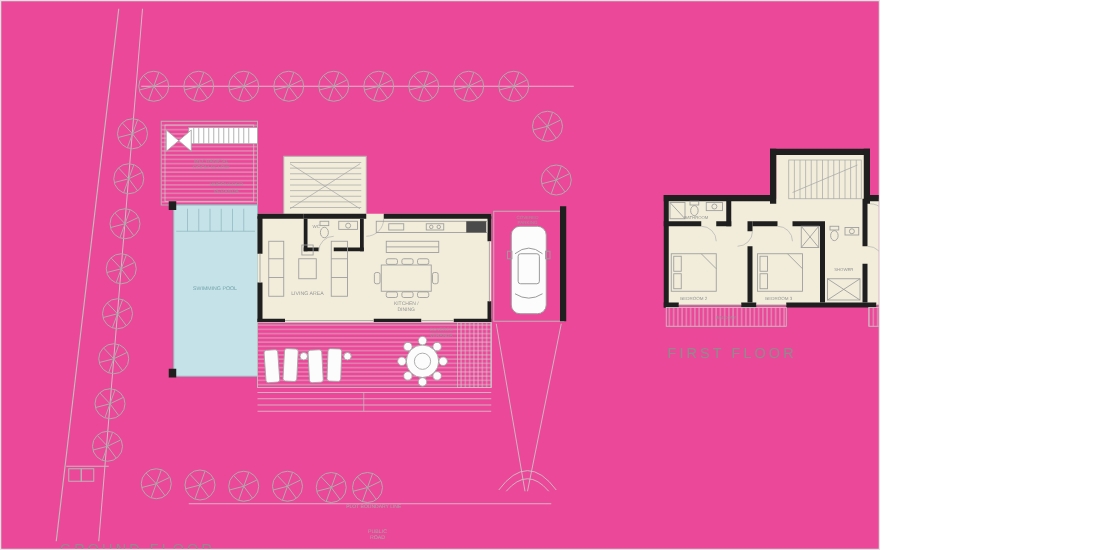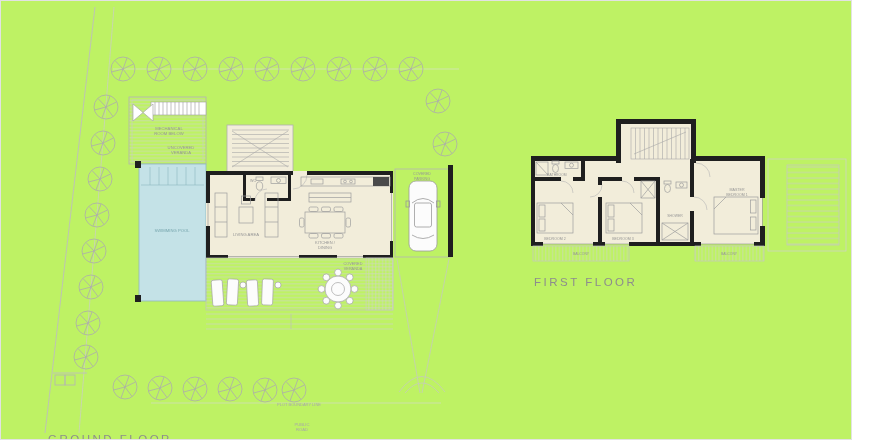--- a/index.html
+++ b/index.html
@@ -1,18 +1,18 @@
 <!DOCTYPE html>
 <html><head>
 <meta charset="utf-8">
 <style>
   html,body{margin:0;padding:0;background:#ffffff;}
   .canvas{
-    position:relative;width:852px;height:440px;overflow:hidden;
-    background:#bef264;border:1px solid #e2e2e2;box-sizing:border-box;
+    position:relative;width:704px;height:440px;overflow:hidden;
+    background:#ec4899;border:1px solid #e2e2e2;box-sizing:border-box;
     font-family:"Liberation Sans", sans-serif;
   }
   svg{position:absolute;left:0;top:0;}
   text{font-family:"Liberation Sans", sans-serif;}
   .lbl{fill:#969696;}
   .title{fill:#8d8d8d;letter-spacing:2.5px;font-size:11.5px;}
 </style>
 </head>
 <body>
 

